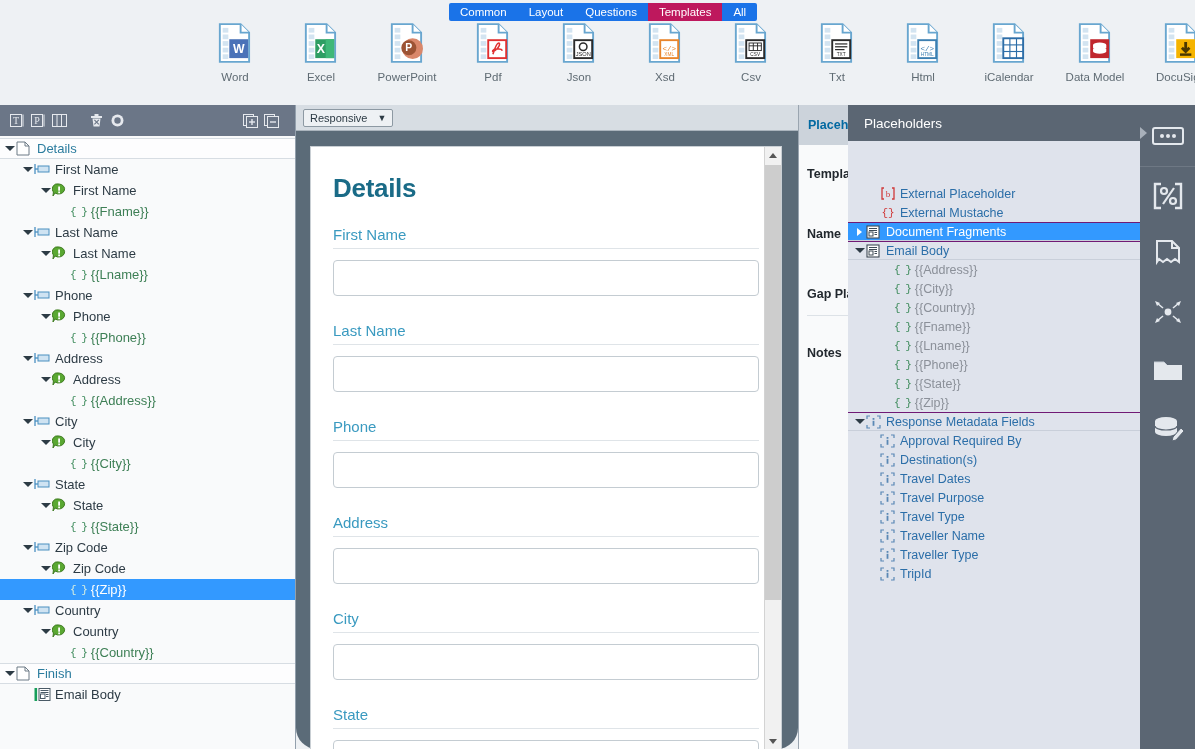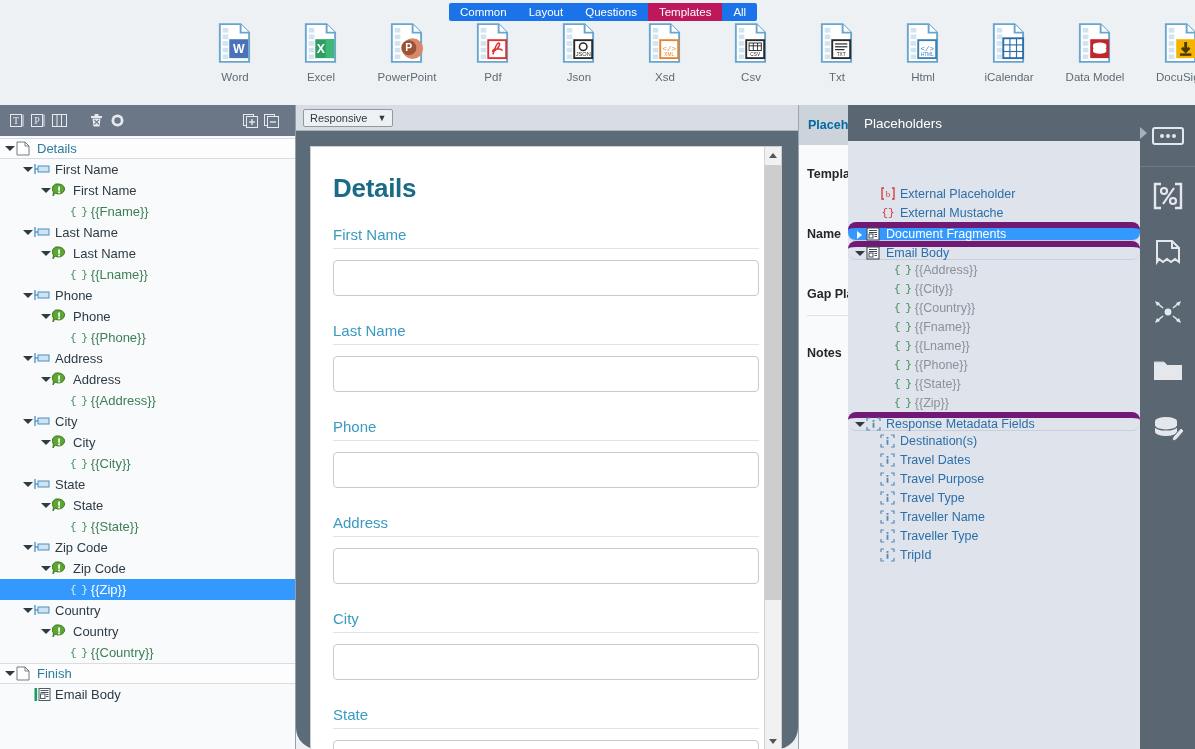--- a/index.html
+++ b/index.html
@@ -188,21 +188,21 @@
     cursor: default;
   }
   .ph-list { position: absolute; top: 79px; left: 0; right: 0; bottom: 0; overflow: hidden; }
   .phrow {
     height: 19px; display: flex; align-items: center;
     font-size: 12.5px; color: #2b6ea8; white-space: nowrap; cursor: default;
     padding-left: 6px;
   }
   .phrow.sel { background: #3399ff; }
   .phrow.sel .phlabel { color: #ffffff; }
-  .phrow.group { border-top: 6px solid #701a75; border-bottom: 1px solid #c9cfda; border-radius: 8px; }
+  .phrow.group { border-top: 1px solid #701a75; border-bottom: 1px solid #c9cfda; }
   .phlabel { font-size: 12.5px; }
   .phlabel.moust { color: #8b9099; }
   .pharrow { width: 12px; flex: 0 0 12px; position: relative; height: 11px; }
   .pharrow.right::before {
     content:""; position:absolute; left:3px; top:2px;
     border-top: 4.5px solid transparent; border-bottom: 4.5px solid transparent;
     border-left: 5px solid #4a5560;
   }
   .pharrow.down::before {
     content:""; position:absolute; left:1px; top:3px;
@@ -984,20 +984,35 @@
             <span class="phicon"><svg width="15" height="14" viewBox="0 0 15 14">
                 <g stroke="#5a88b5" stroke-width="1.2" fill="none">
                   <path d="M1 4 V1 H4"></path>
                   <path d="M11 1 H14 V4"></path>
                   <path d="M14 10 V13 H11"></path>
                   <path d="M4 13 H1 V10"></path>
                 </g>
                 <rect x="6.6" y="3" width="1.8" height="1.8" fill="#5a88b5"></rect>
                 <rect x="6.6" y="5.8" width="1.8" height="5" fill="#5a88b5"></rect>
               </svg></span>
+            <span class="phlabel">Approval Required By</span>
+          </div>
+          <div class="phrow">
+            <span style="display:inline-block;width:14px;flex:0 0 14px"></span>
+            <span class="pharrow "></span>
+            <span class="phicon"><svg width="15" height="14" viewBox="0 0 15 14">
+                <g stroke="#5a88b5" stroke-width="1.2" fill="none">
+                  <path d="M1 4 V1 H4"></path>
+                  <path d="M11 1 H14 V4"></path>
+                  <path d="M14 10 V13 H11"></path>
+                  <path d="M4 13 H1 V10"></path>
+                </g>
+                <rect x="6.6" y="3" width="1.8" height="1.8" fill="#5a88b5"></rect>
+                <rect x="6.6" y="5.8" width="1.8" height="5" fill="#5a88b5"></rect>
+              </svg></span>
             <span class="phlabel">Destination(s)</span>
           </div>
           <div class="phrow">
             <span style="display:inline-block;width:14px;flex:0 0 14px"></span>
             <span class="pharrow "></span>
             <span class="phicon"><svg width="15" height="14" viewBox="0 0 15 14">
                 <g stroke="#5a88b5" stroke-width="1.2" fill="none">
                   <path d="M1 4 V1 H4"></path>
                   <path d="M11 1 H14 V4"></path>
                   <path d="M14 10 V13 H11"></path>

